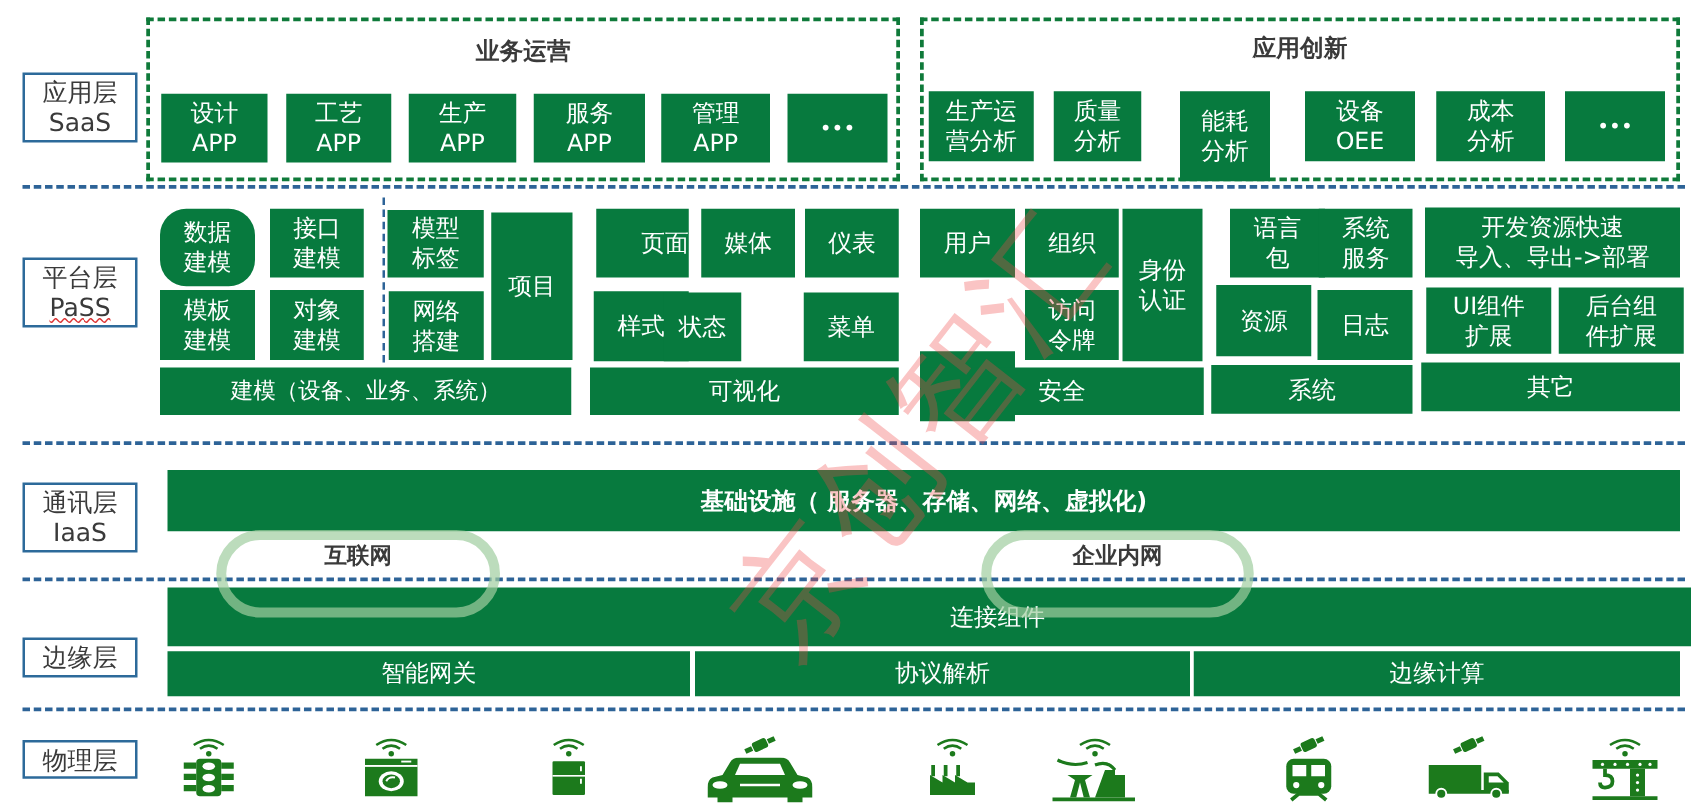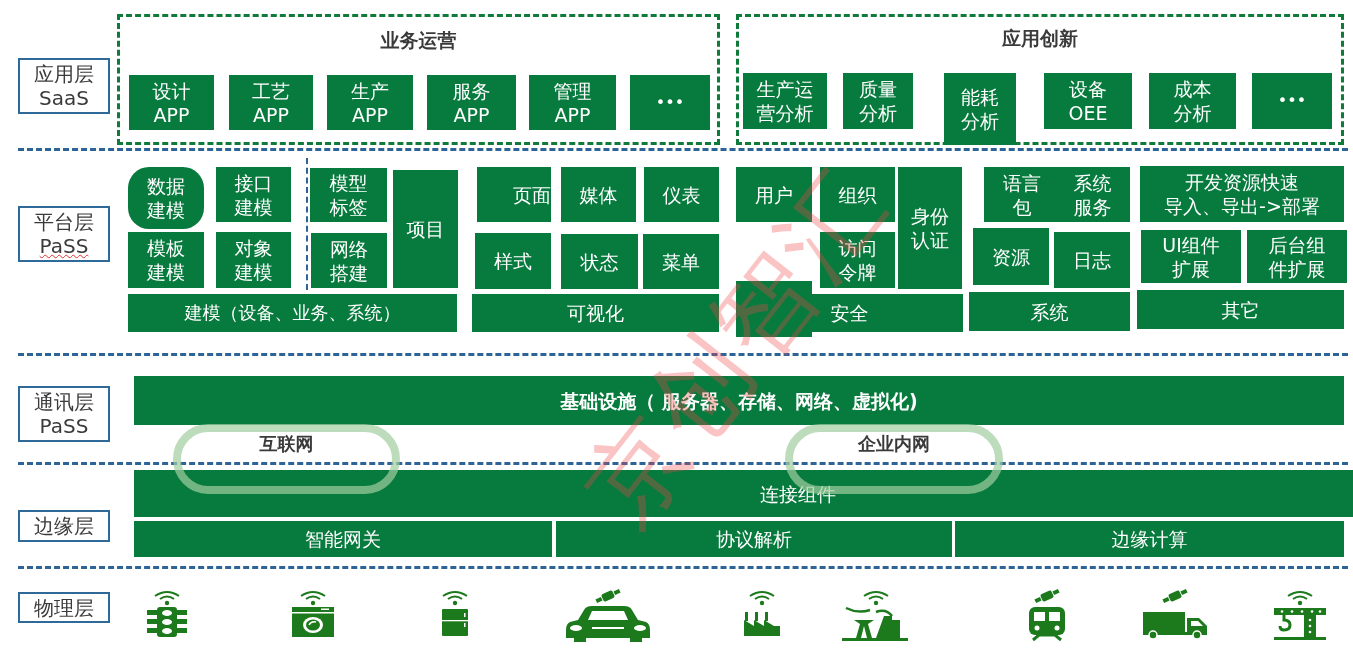--- a/index.html
+++ b/index.html
@@ -32,21 +32,21 @@
 <div class="hdash" style="left:18px; top:566px; width:1330px;"></div>
 <div class="vdash" style="left:306px; top:158px; height:132px;"></div>
 
 <div class="layer-label" style="left:18px; top:58px; width:92px; height:56px;">应用层
 SaaS</div>
 <div class="layer-label" style="left:18px; top:206px; width:92px; height:56px; flex-direction:column;">
   <span>平台层</span>
   <span class="squiggle">PaSS</span>
 </div>
 <div class="layer-label" style="left:18px; top:386px; width:92px; height:56px;">通讯层
-PaSS</div>
+IaaS</div>
 <div class="layer-label" style="left:18px; top:510px; width:92px; height:32px;">边缘层</div>
 <div class="layer-label" style="left:18px; top:592px; width:92px; height:31px;">物理层</div>
 
 <div class="group" style="left:117px; top:14px; width:603px; height:131px;"></div>
 <div class="group-title" style="left:117px; top:28px; width:603px;">业务运营</div>
 <div class="box" style="left:129px; top:75px; width:85px; height:55px;">设计
 APP</div>
 <div class="box" style="left:229px; top:75px; width:84px; height:55px;">工艺
 APP</div>
 <div class="box" style="left:327px; top:75px; width:86px; height:55px;">生产
@@ -83,21 +83,21 @@
 标签</div>
 <div class="box" style="left:311px; top:233px; width:76px; height:55px;">网络
 搭建</div>
 <div class="box" style="left:393px; top:170px; width:65px; height:118px;">项目</div>
 <div class="box" style="left:128px; top:294px; width:329px; height:38px; font-size:18px;">建模（设备、业务、系统）</div>
 
 <div class="box" style="left:477px; top:167px; width:74px; height:55px;padding-left:36px;">页面</div>
 <div class="box" style="left:561px; top:167px; width:75px; height:55px;">媒体</div>
 <div class="box" style="left:644px; top:167px; width:75px; height:55px;">仪表</div>
 <div class="box" style="left:475px; top:233px; width:76px; height:56px;">样式</div>
-<div class="box" style="left:561px; top:234px; width:77px; height:55px;">状态</div>
+<div class="box" style="left:531px; top:234px; width:62px; height:55px;">状态</div>
 <div class="box" style="left:643px; top:234px; width:76px; height:55px;">菜单</div>
 <div class="box" style="left:472px; top:294px; width:247px; height:38px;">可视化</div>
 
 <div class="box" style="left:736px; top:167px; width:76px; height:55px;">用户</div>
 <div class="box" style="left:820px; top:167px; width:75px; height:55px;">组织</div>
 <div class="box" style="left:736px; top:233px; width:76px; height:56px;margin-top:48px;">角色</div>
 <div class="box" style="left:820px; top:232px; width:75px; height:56px;">访问
 令牌</div>
 <div class="box" style="left:898px; top:167px; width:64px; height:122px;">身份
 认证</div>

